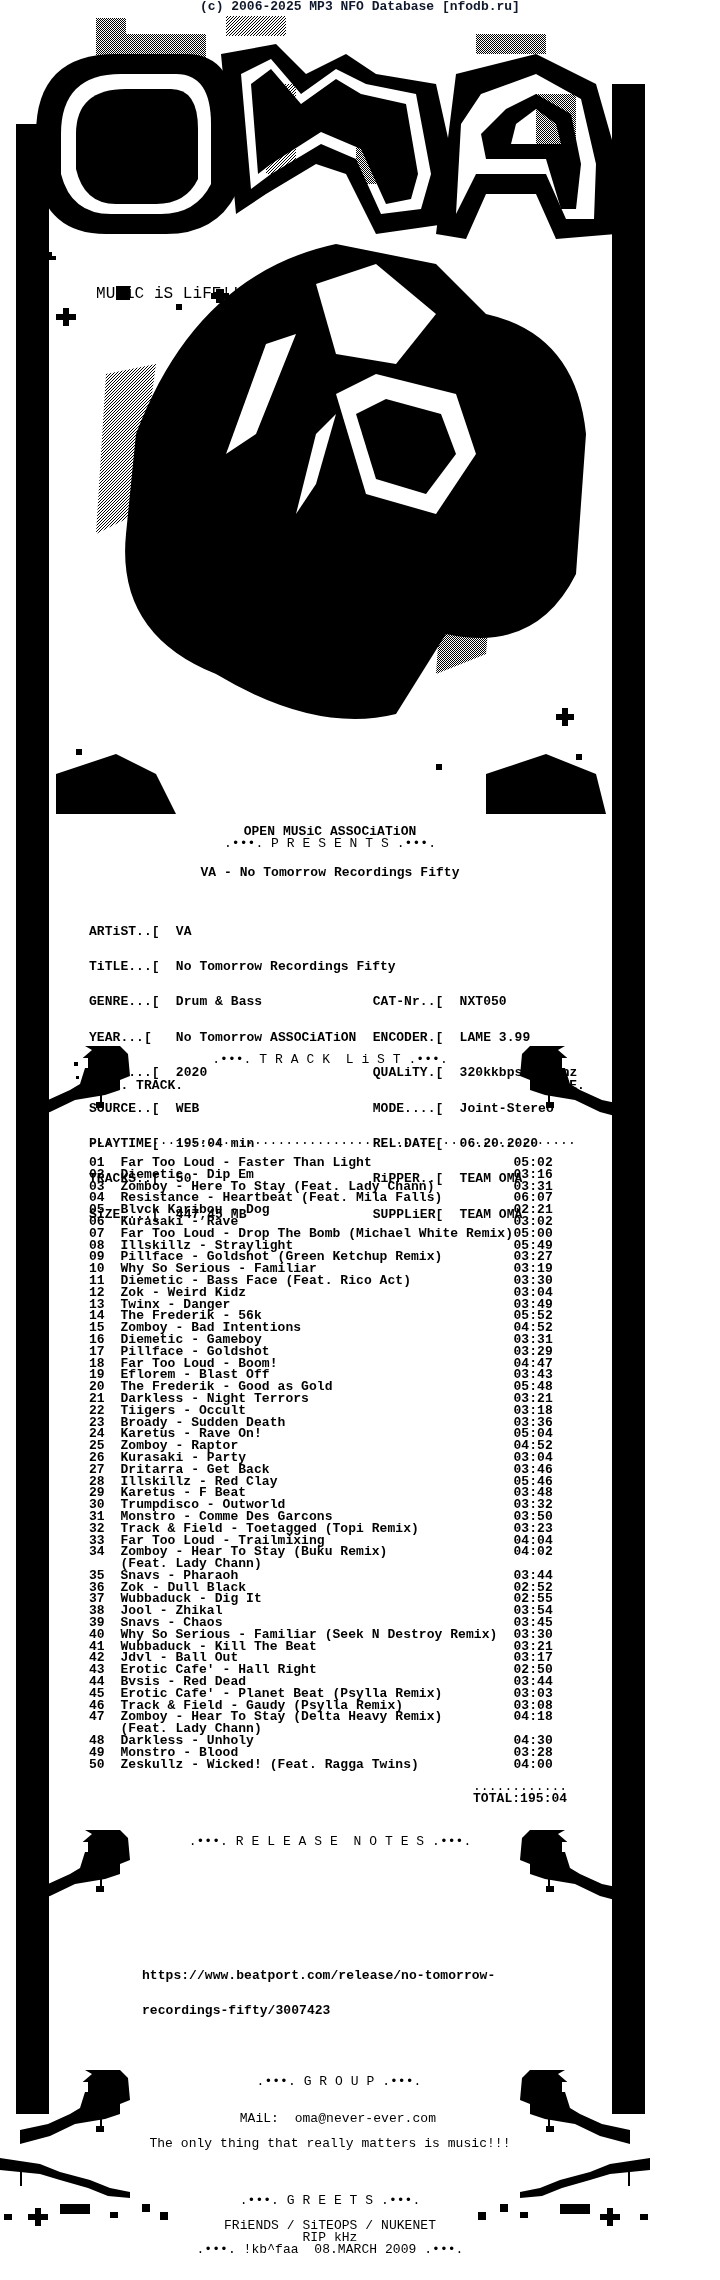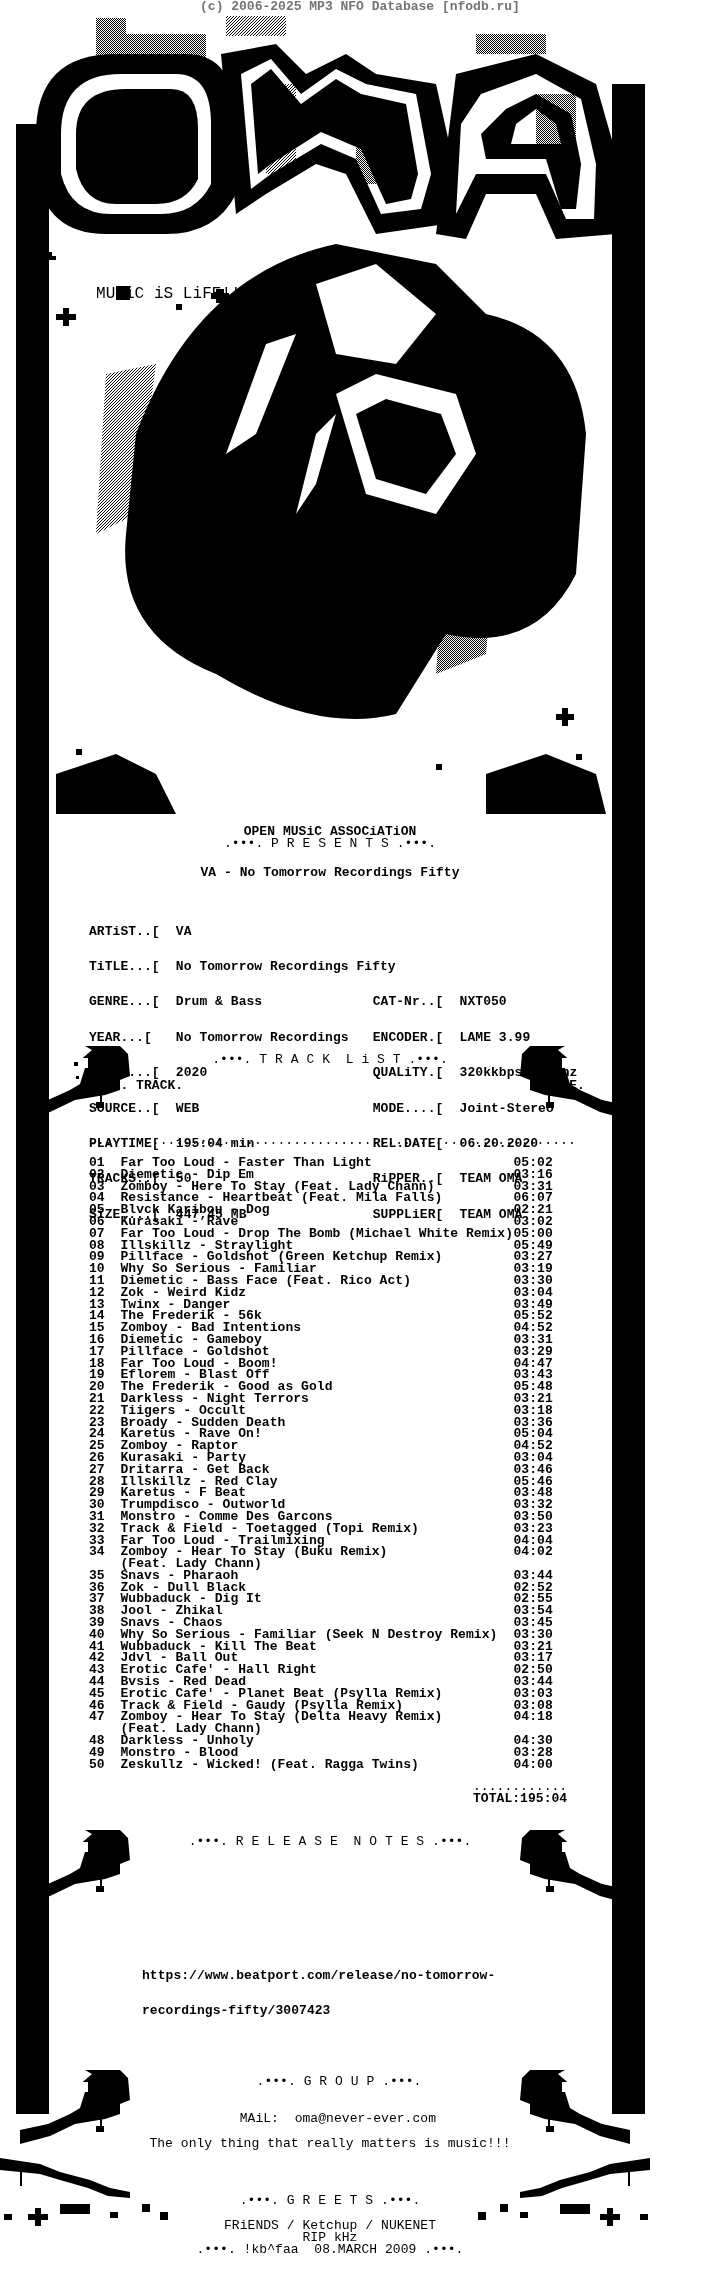--- a/index.html
+++ b/index.html
@@ -1,19 +1,19 @@
 <!DOCTYPE html>
 <html><head>
 <meta charset="utf-8">
 <style>
   html, body { margin: 0; padding: 0; background: #ffffff; }
   body { width: 720px; height: 2280px; position: relative; overflow: hidden;
          font-family: "Liberation Mono", "DejaVu Sans Mono", monospace; color: #000; }
   .mono { font-family: "Liberation Mono", "DejaVu Sans Mono", monospace; font-size: 13px; line-height: 11.8px; white-space: pre; font-weight: bold; letter-spacing: 0.05px; }
-  .banner { position: absolute; top: 0; left: 0; width: 720px; text-align: center; color: #737373; font-size: 13px; line-height: 14px; font-weight: bold; font-family: "Liberation Mono", "DejaVu Sans Mono", monospace; }
+  .banner { position: absolute; top: 0; left: 0; width: 720px; text-align: center; color: #0f172a; font-size: 13px; line-height: 14px; font-weight: bold; font-family: "Liberation Mono", "DejaVu Sans Mono", monospace; }
 
   
   .frame-left { position: absolute; left: 16px; top: 190px; width: 33px; height: 1920px; background: #000; }
   .frame-right { position: absolute; left: 612px; top: 90px; width: 33px; height: 2020px; background: #000; }
 
   
   .logo-art { position: absolute; left: 16px; top: 14px; width: 630px; height: 800px; }
   .music-life { position: absolute; left: 80px; top: 274px; font-size: 16px; line-height: 12px; font-weight: normal; white-space: pre; }
 
   .center-line { position: absolute; left: 0; width: 660px; text-align: center; }
@@ -116,21 +116,21 @@
 <div class="frame-right" style="top:814px; height:1300px;"></div>
 
 <div class="mono center-line" style="top:826px;">OPEN MUSiC ASSOCiATiON</div>
 <div class="mono center-line light" style="top:838px;">.•••. P R E S E N T S .•••.</div>
 <div class="mono center-line" style="top:867px;">VA - No Tomorrow Recordings Fifty</div>
 
 <div class="mono block" style="top:902px;">
   <div class="info-row"><span class="info-label">ARTiST..[</span> <span class="info-val">VA</span></div>
   <div class="info-row"><span class="info-label">TiTLE...[</span> <span class="info-val">No Tomorrow Recordings Fifty</span></div>
   <div class="info-row"><span class="info-label">GENRE...[</span> <span class="info-val">Drum &amp; Bass</span> <span class="info-label">CAT-Nr..[</span> <span>NXT050</span></div>
-  <div class="info-row"><span class="info-label">YEAR...[</span> <span class="info-val">No Tomorrow Recordings</span> <span class="info-label">ENCODER.[</span> <span>LAME 3.99</span></div>
+  <div class="info-row"><span class="info-label">YEAR...[</span> <span class="info-val">No Tomorrow ASSOCiATiON</span> <span class="info-label">ENCODER.[</span> <span>LAME 3.99</span></div>
   <div class="info-row"><span class="info-label">YEAR....[</span> <span class="info-val">2020</span> <span class="info-label">QUALiTY.[</span> <span>320kkbps/44,1hz</span></div>
   <div class="info-row"><span class="info-label">SOURCE..[</span> <span class="info-val">WEB</span> <span class="info-label">MODE....[</span> <span>Joint-Stereo</span></div>
   <div class="info-row"><span class="info-label">PLAYTIME[</span> <span class="info-val">195:04 min</span> <span class="info-label">REL.DATE[</span> <span>06.20.2020</span></div>
   <div class="info-row"><span class="info-label">TRACKS..[</span> <span class="info-val">50</span> <span class="info-label">RiPPER..[</span> <span>TEAM OMA</span></div>
   <div class="info-row"><span class="info-label">SiZE....[</span> <span class="info-val">447,45 MB</span> <span class="info-label">SUPPLiER[</span> <span>TEAM OMA</span></div>
 </div>
 
 <svg class="ornament" style="left:20px; top:1040px;" viewBox="0 0 120 80">
   <path d="M65 6 L100 6 L108 14 L110 36 L100 40 L100 50 L85 55 L55 60 L30 72 L0 80 L0 66 L28 60 L50 50 L60 44 L65 28 L58 22 L72 10 Z" fill="#000"></path>
   <rect x="58" y="18" width="10" height="10" fill="#fff"></rect>
@@ -209,15 +209,15 @@
     <rect x="478" y="54" width="8" height="8"></rect>
       <rect x="500" y="46" width="8" height="8"></rect>
     <rect x="520" y="54" width="8" height="6"></rect>
       <rect x="560" y="46" width="30" height="10"></rect>
     <rect x="600" y="56" width="20" height="6"></rect>
       <rect x="607" y="50" width="6" height="18"></rect>
       <rect x="640" y="56" width="8" height="6"></rect>
   </g>
 </svg>
 <div class="mono section-title light" style="top:2195px;">.•••. G R E E T S .•••.</div>
-<div class="mono center-line light" style="top:2220px;">FRiENDS / Ketchup / NUKENET</div>
+<div class="mono center-line light" style="top:2220px;">FRiENDS / SiTEOPS / NUKENET</div>
 <div class="mono center-line light" style="top:2232px;">RIP kHz</div>
 <div class="mono center-line light" style="top:2244px;">.•••. !kb^faa  08.MARCH 2009 .•••.</div>
 
 </body></html>

